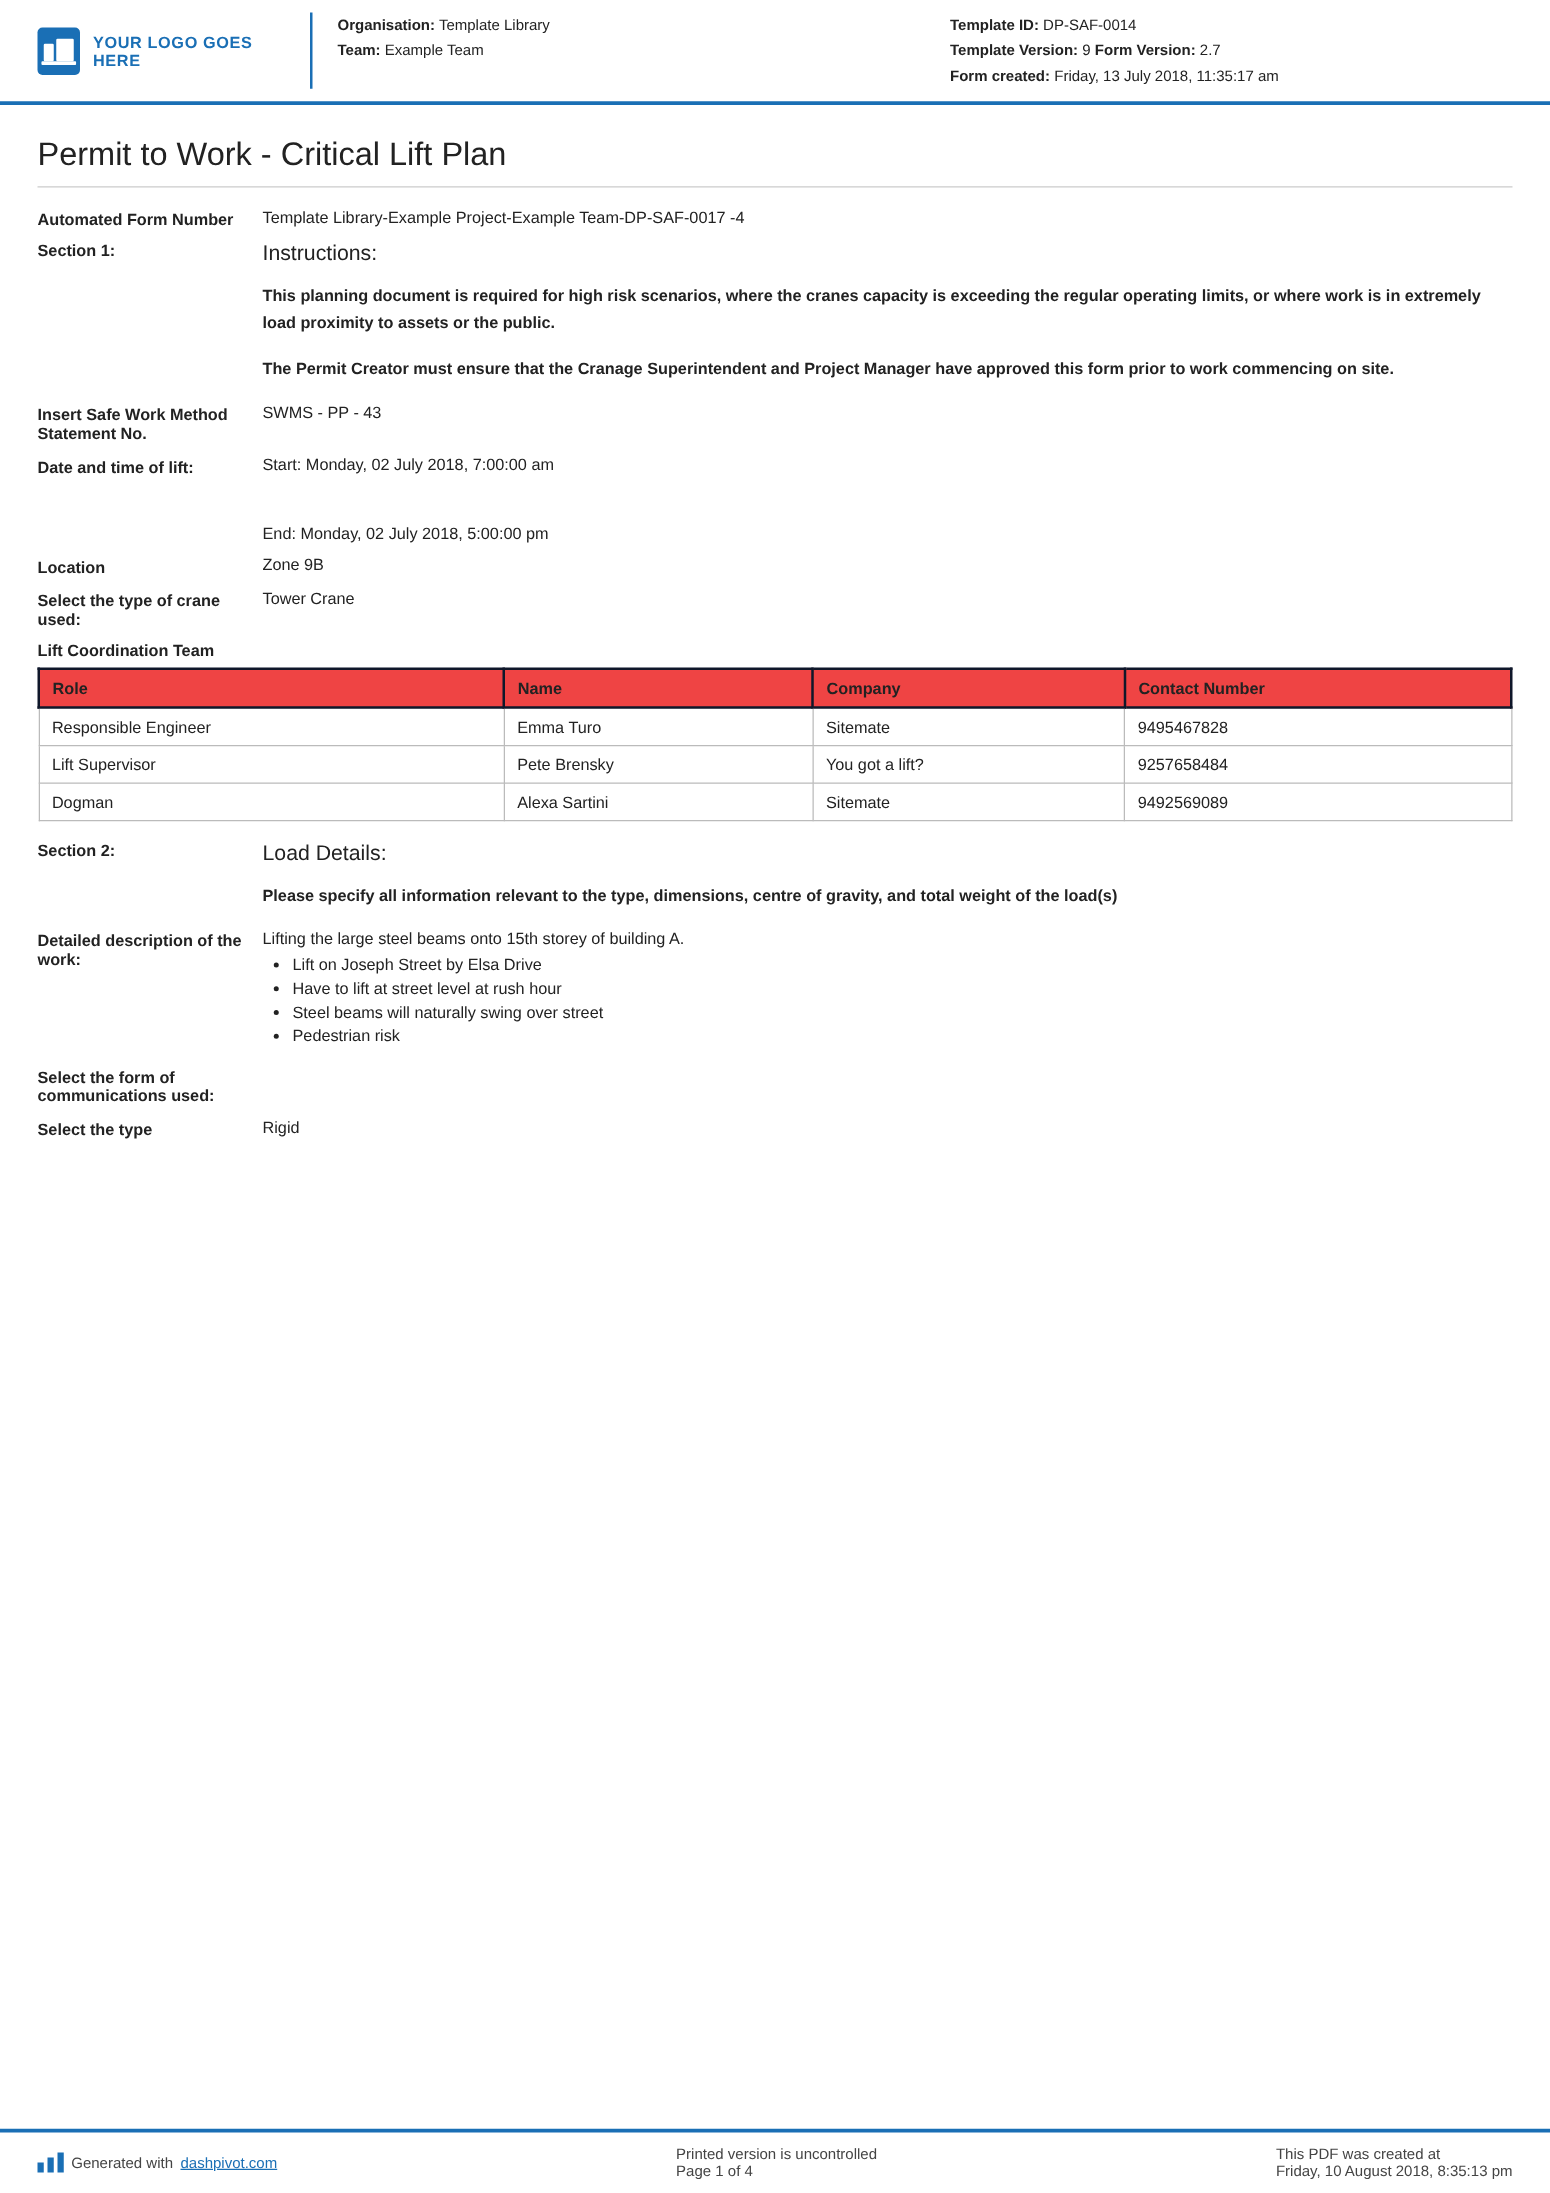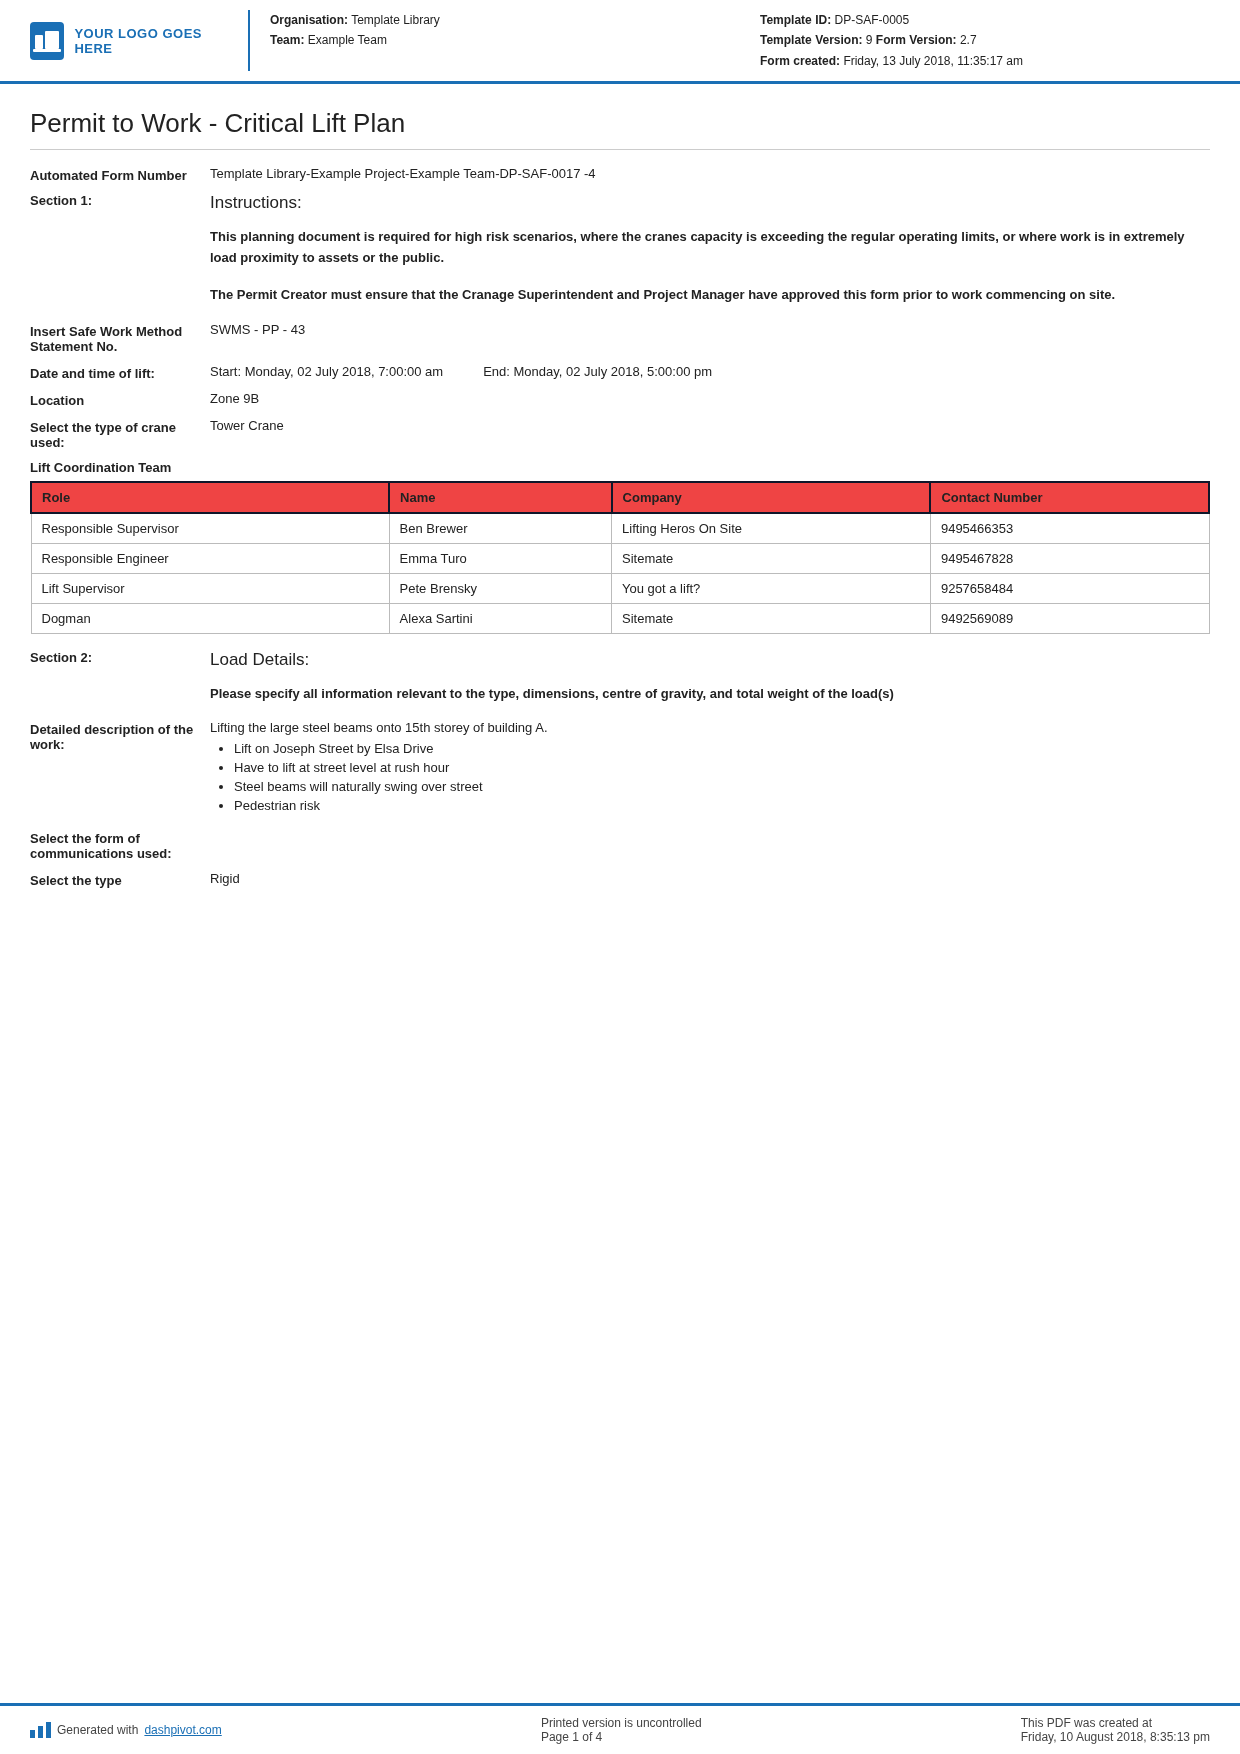--- a/index.html
+++ b/index.html
@@ -178,20 +178,21 @@
       padding-left: 24px;
       margin: 6px 0;
     }
     .bullet-list li {
       margin-bottom: 4px;
       font-size: 13px;
     }
     .date-row {
       display: flex;
       gap: 40px;
+      flex-direction: column;
     }
   </style>
 </head>
 <body>
 
 <div class="page">
 
   <div class="header">
     <div class="logo-area">
       <div class="logo-box">
@@ -212,21 +213,21 @@
           <span>Template Library</span>
         </div>
         <div>
           <span class="label">Team:</span>
           <span>Example Team</span>
         </div>
       </div>
       <div class="header-meta-col">
         <div>
           <span class="label">Template ID:</span>
-          <span>DP-SAF-0005</span>
+          <span>DP-SAF-0014</span>
         </div>
         <div>
           <span class="label">Template Version:</span>
           <span>9</span>
           <span> </span>
           <span class="label">Form Version:</span>
           <span>2.7</span>
         </div>
         <div>
           <span class="label">Form created:</span>
@@ -285,26 +286,20 @@
       <table>
         <thead>
           <tr>
             <th>Role</th>
             <th>Name</th>
             <th>Company</th>
             <th>Contact Number</th>
           </tr>
         </thead>
         <tbody id="table-body">
-        <tr>
-              <td>Responsible Supervisor</td>
-              <td>Ben Brewer</td>
-              <td>Lifting Heros On Site</td>
-              <td>9495466353</td>
-            </tr>
             <tr>
               <td>Responsible Engineer</td>
               <td>Emma Turo</td>
               <td>Sitemate</td>
               <td>9495467828</td>
             </tr>
             <tr>
               <td>Lift Supervisor</td>
               <td>Pete Brensky</td>
               <td>You got a lift?</td>

